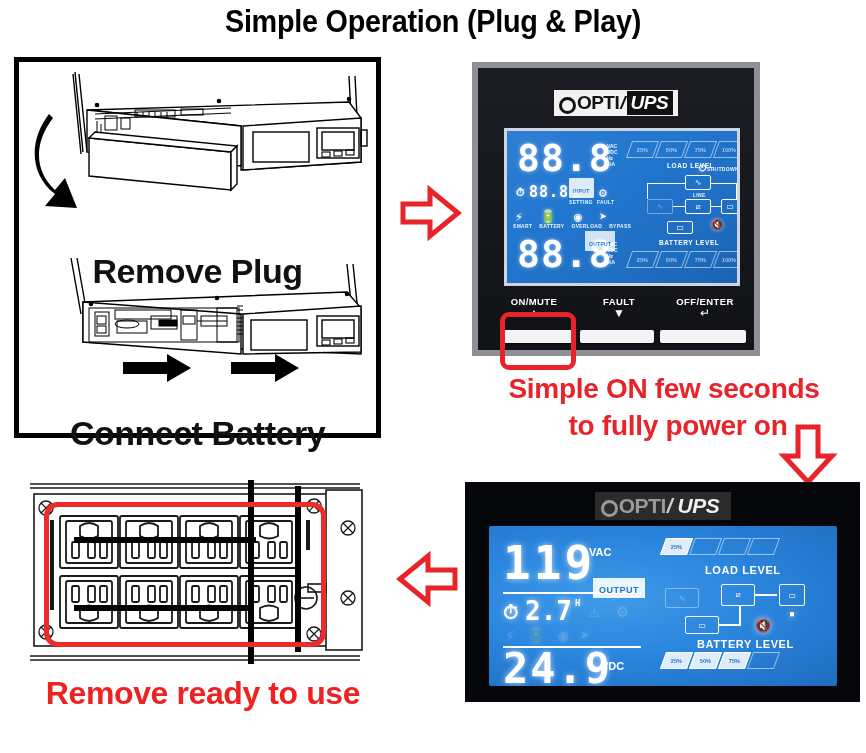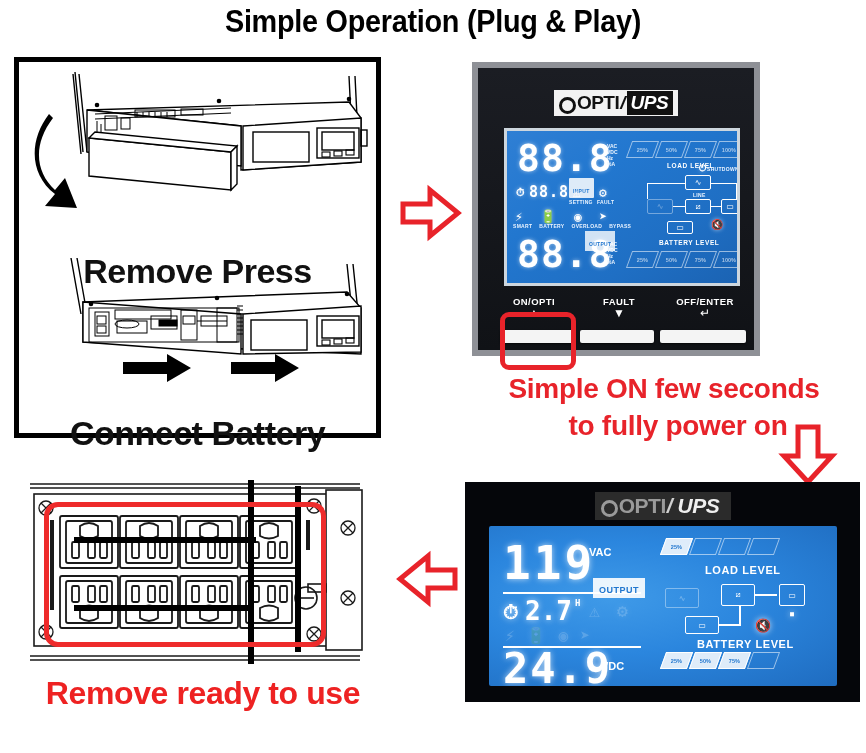--- a/index.html
+++ b/index.html
@@ -211,21 +211,21 @@
         <circle cx="318" cy="33" r="1.6" fill="#000"></circle>
       </g>
 
       <g>
         <path d="M22 52 C 2 78, 4 106, 24 124 L34 112 L46 142 L14 140 L24 128
                  C -2 108, -2 74, 18 48 Z" fill="#000"></path>
       </g>
     </svg>
   </div>
 
-  <div class="abs step-caption" id="remove-cover-caption">Remove Press</div>
+  <div class="abs step-caption" id="remove-cover-caption">Remove Plug</div>
 
   <div class="ups-draw" style="left:12px;top:196px;width:345px;height:170px;">
     <svg width="345" height="170" viewBox="0 0 345 170">
       <g fill="none" stroke="#000" stroke-width="1.4">
         <path d="M40 0 L50 56 M46 0 L56 56"></path>
         <path d="M316 6 L322 64 M322 6 L328 64"></path>
 
         <path d="M52 44 L316 34 L330 50 L330 96 L52 84 Z" fill="#fff"></path>
         <path d="M52 44 L52 84 L210 96 L210 56 Z" fill="#fff"></path>
 
@@ -380,21 +380,21 @@
             <span>75%</span>
           </div>
         <div class="bar dim">
             <span>100%</span>
           </div>
       </div>
     </div>
 
     <div id="button-strip">
       <div class="btn-col" style="left:0px;top:0px;width:80px;">
-        <div class="btn-label">ON/OPTI</div>
+        <div class="btn-label">ON/MUTE</div>
         <div class="btn-glyph">▲</div>
       </div>
       <div class="btn-col" style="left:88px;top:0px;width:74px;">
         <div class="btn-label">FAULT</div>
         <div class="btn-glyph">▼</div>
       </div>
       <div class="btn-col" style="left:166px;top:0px;width:90px;">
         <div class="btn-label">OFF/ENTER</div>
         <div class="btn-glyph">↵</div>
       </div>

